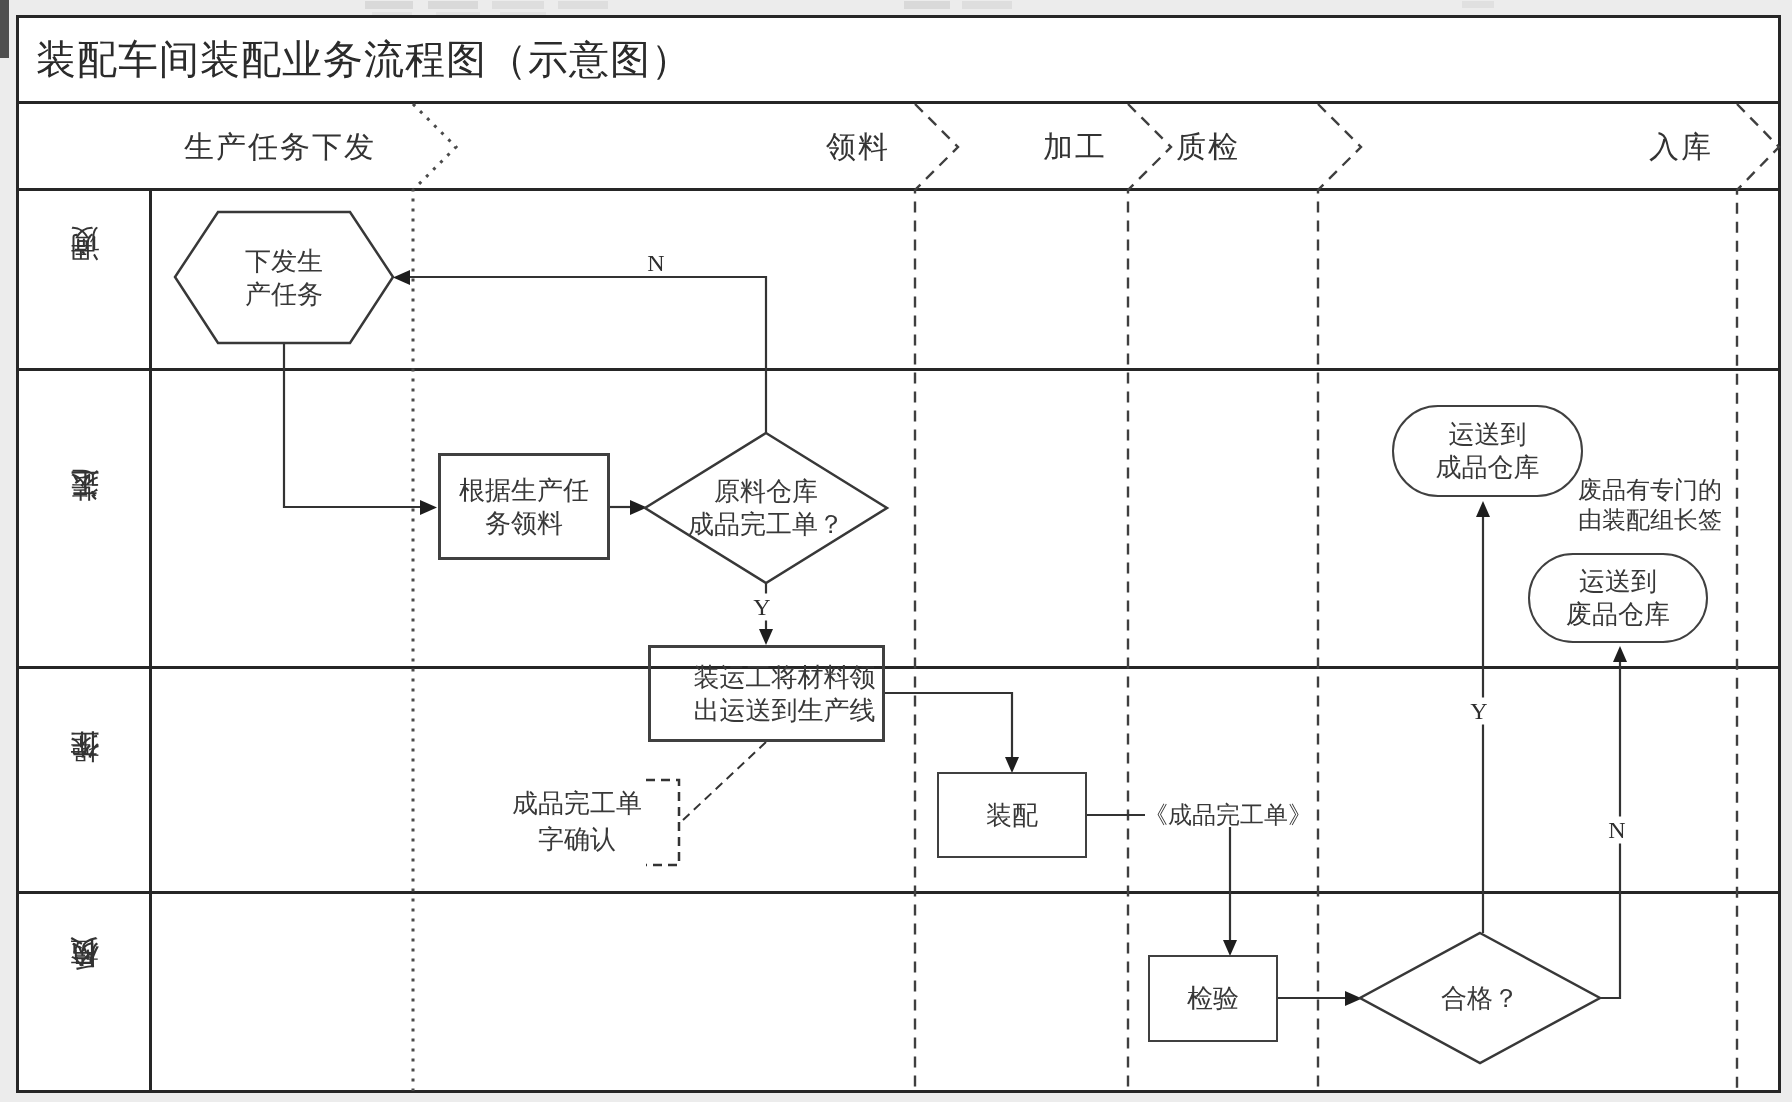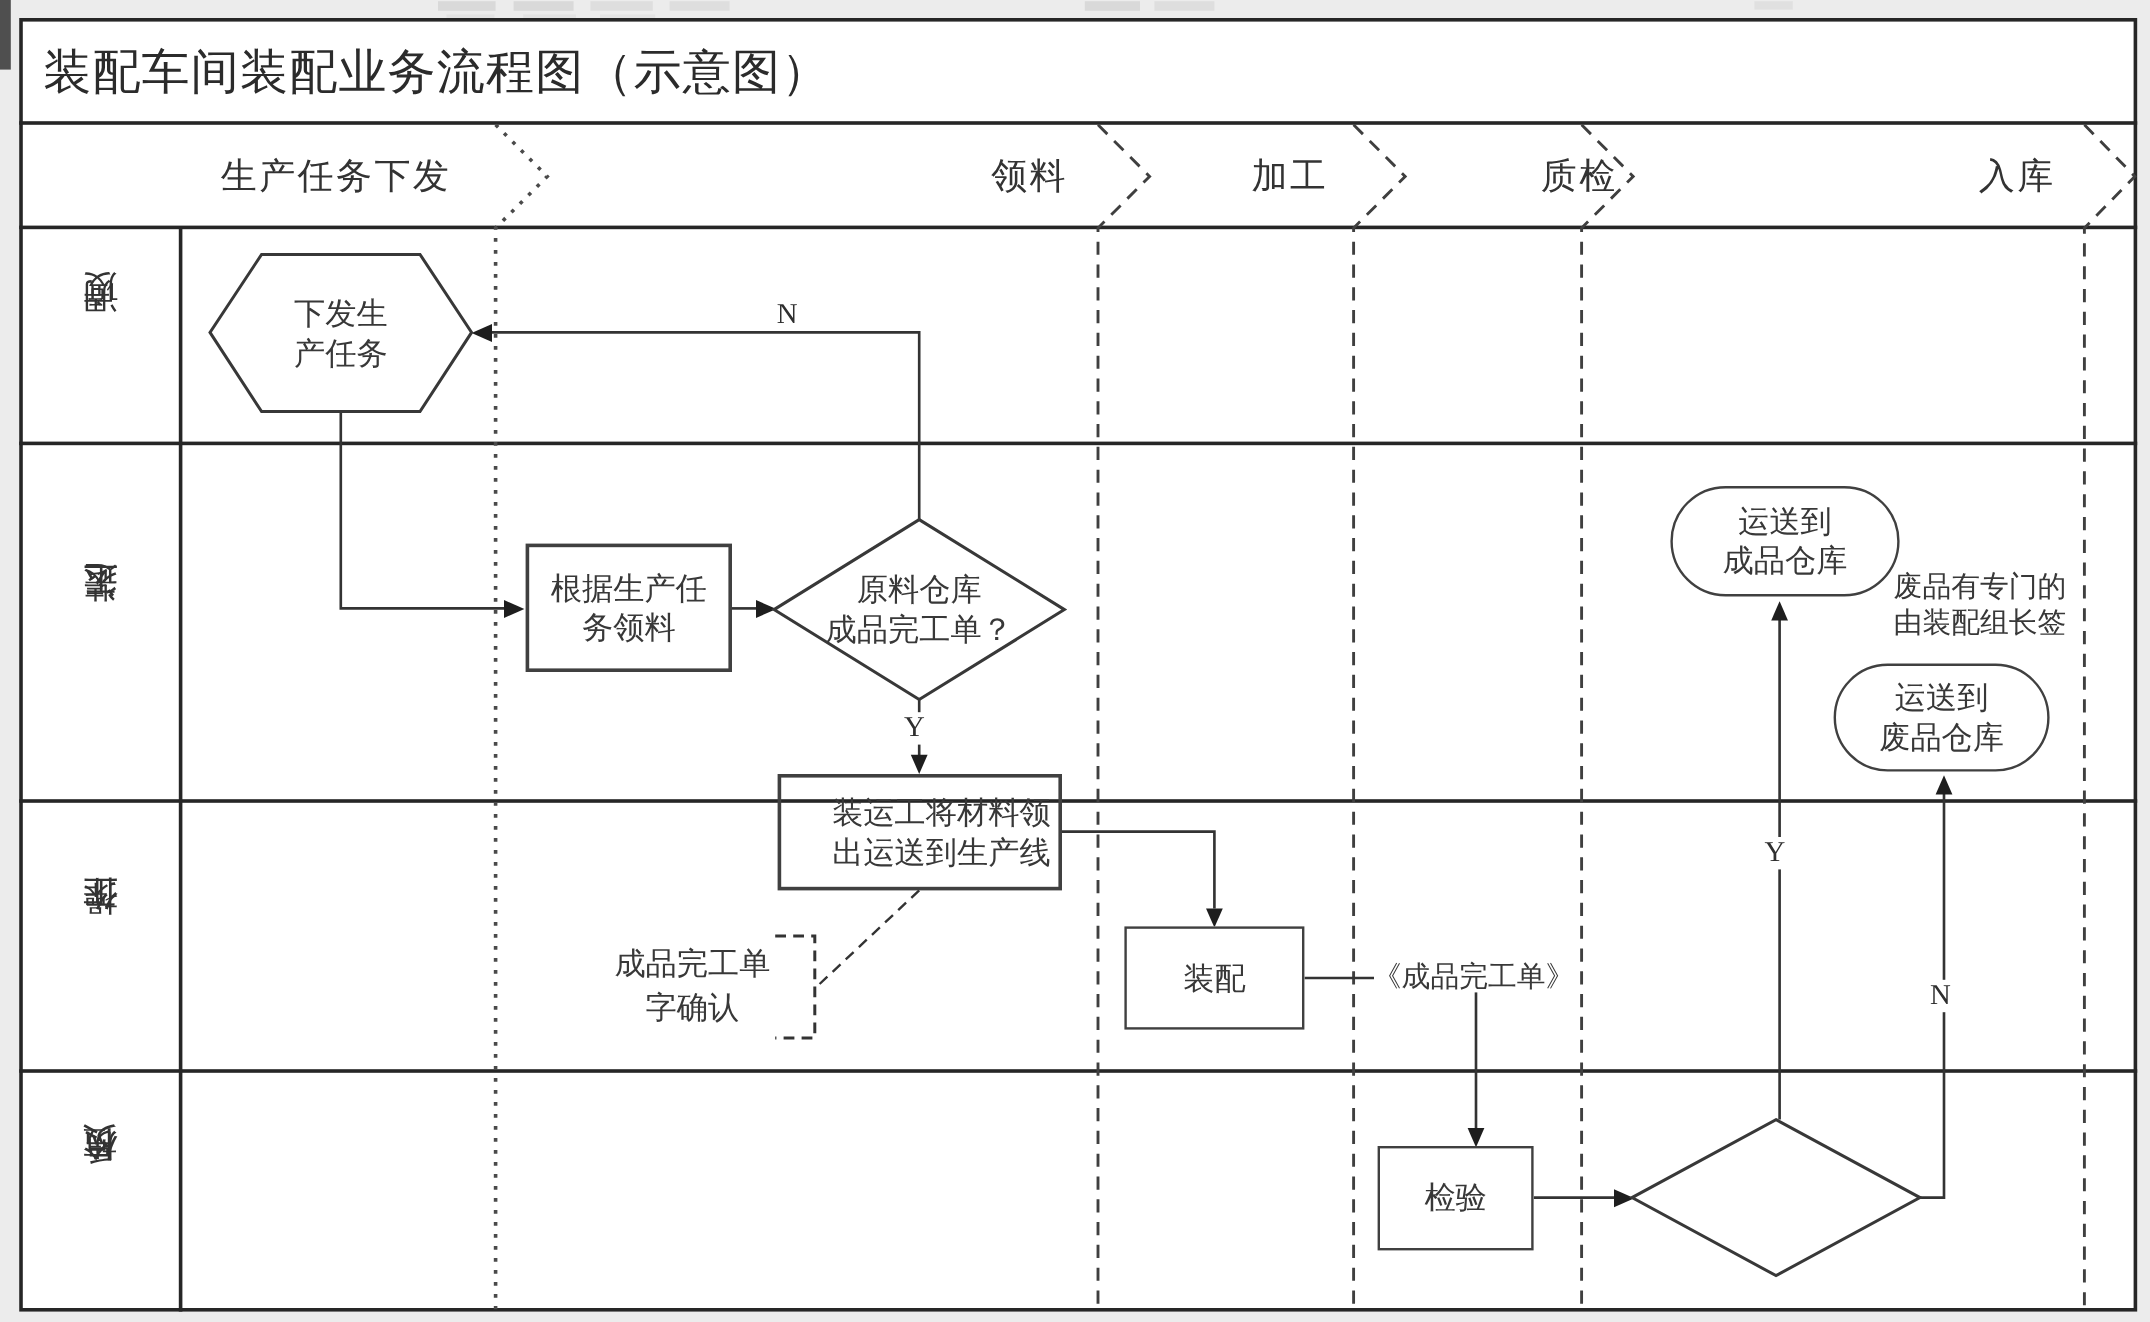--- a/index.html
+++ b/index.html
@@ -111,35 +111,38 @@
 
     <polygon points="218,212 350,212 393,277 350,343 218,343 175,277" fill="#ffffff" stroke="#383838" stroke-width="2.5"></polygon>
     <polygon points="766,433 887,508 766,583 645,508" fill="#ffffff" stroke="#383838" stroke-width="2.5"></polygon>
     <polygon points="1480,933 1600,998 1480,1063 1360,998" fill="#ffffff" stroke="#383838" stroke-width="2.5"></polygon>
   </svg>
 
   <div class="title">装配车间装配业务流程图（示意图）</div>
   <div class="phase-label" style="left:280px;">生产任务下发</div>
   <div class="phase-label" style="left:858px;">领料</div>
   <div class="phase-label" style="left:1075px;">加工</div>
-  <div class="phase-label" style="left:1316px;">质检</div>
+  <div class="phase-label" style="left:1208px;">质检</div>
   <div class="phase-label" style="left:1681px;">入库</div>
 
   <div class="lane-label" style="top:280px;">调度</div>
   <div class="lane-label" style="top:519px;">装运工</div>
   <div class="lane-label" style="top:780px;">操作工</div>
   <div class="lane-label" style="top:989px;">质检员</div>
 
   <div class="shape-text" style="left:175px;top:212px;width:218px;height:131px;">
     <span>下发生</span>
     <span>产任务</span>
   </div>
   <div class="shape-text" style="left:645px;top:433px;width:242px;height:150px;">
     <span>原料仓库</span>
     <span>成品完工单？</span>
+  </div>
+  <div class="shape-text" style="left:1360px;top:933px;width:240px;height:130px;">
+    <span>合格？</span>
   </div>
 
   <div class="node" style="left:438px;top:453px;width:172px;height:107px;">
     <span>根据生产任</span>
     <span>务领料</span>
   </div>
   <div class="node transparent" style="left:648px;top:645px;width:237px;height:97px;padding-left:36px;">
     <span>装运工将材料领</span>
     <span>出运送到生产线</span>
   </div>

